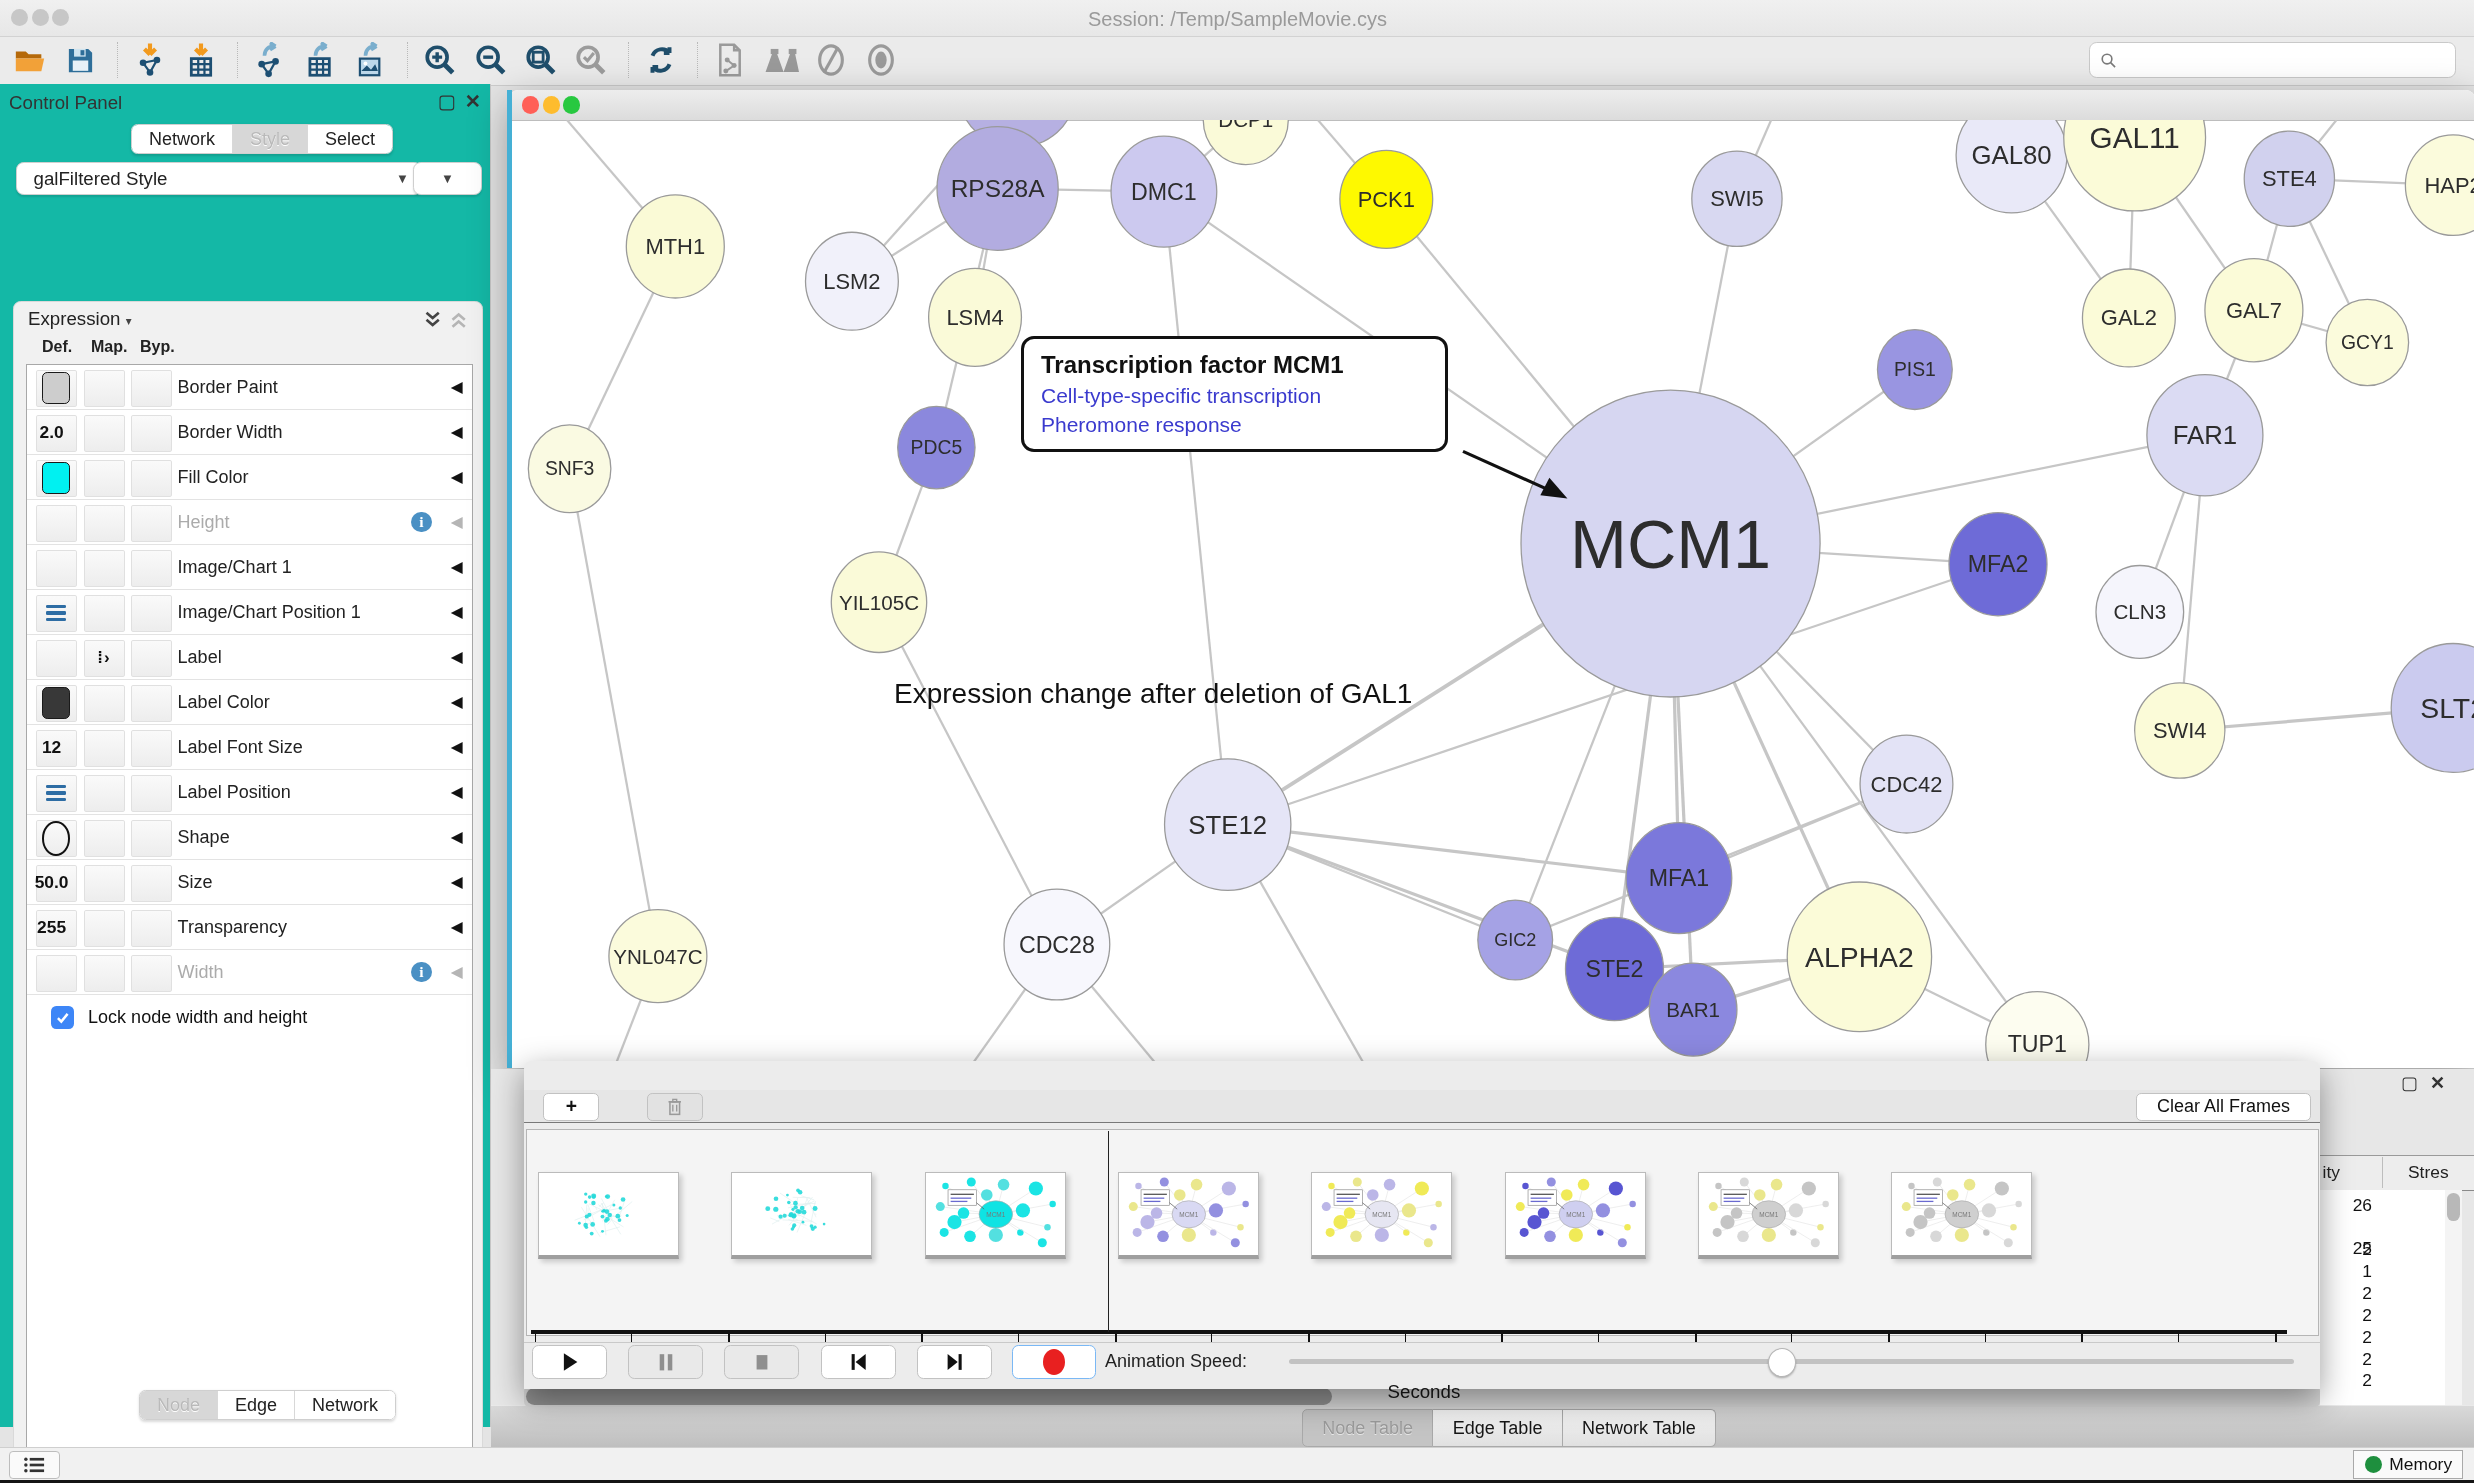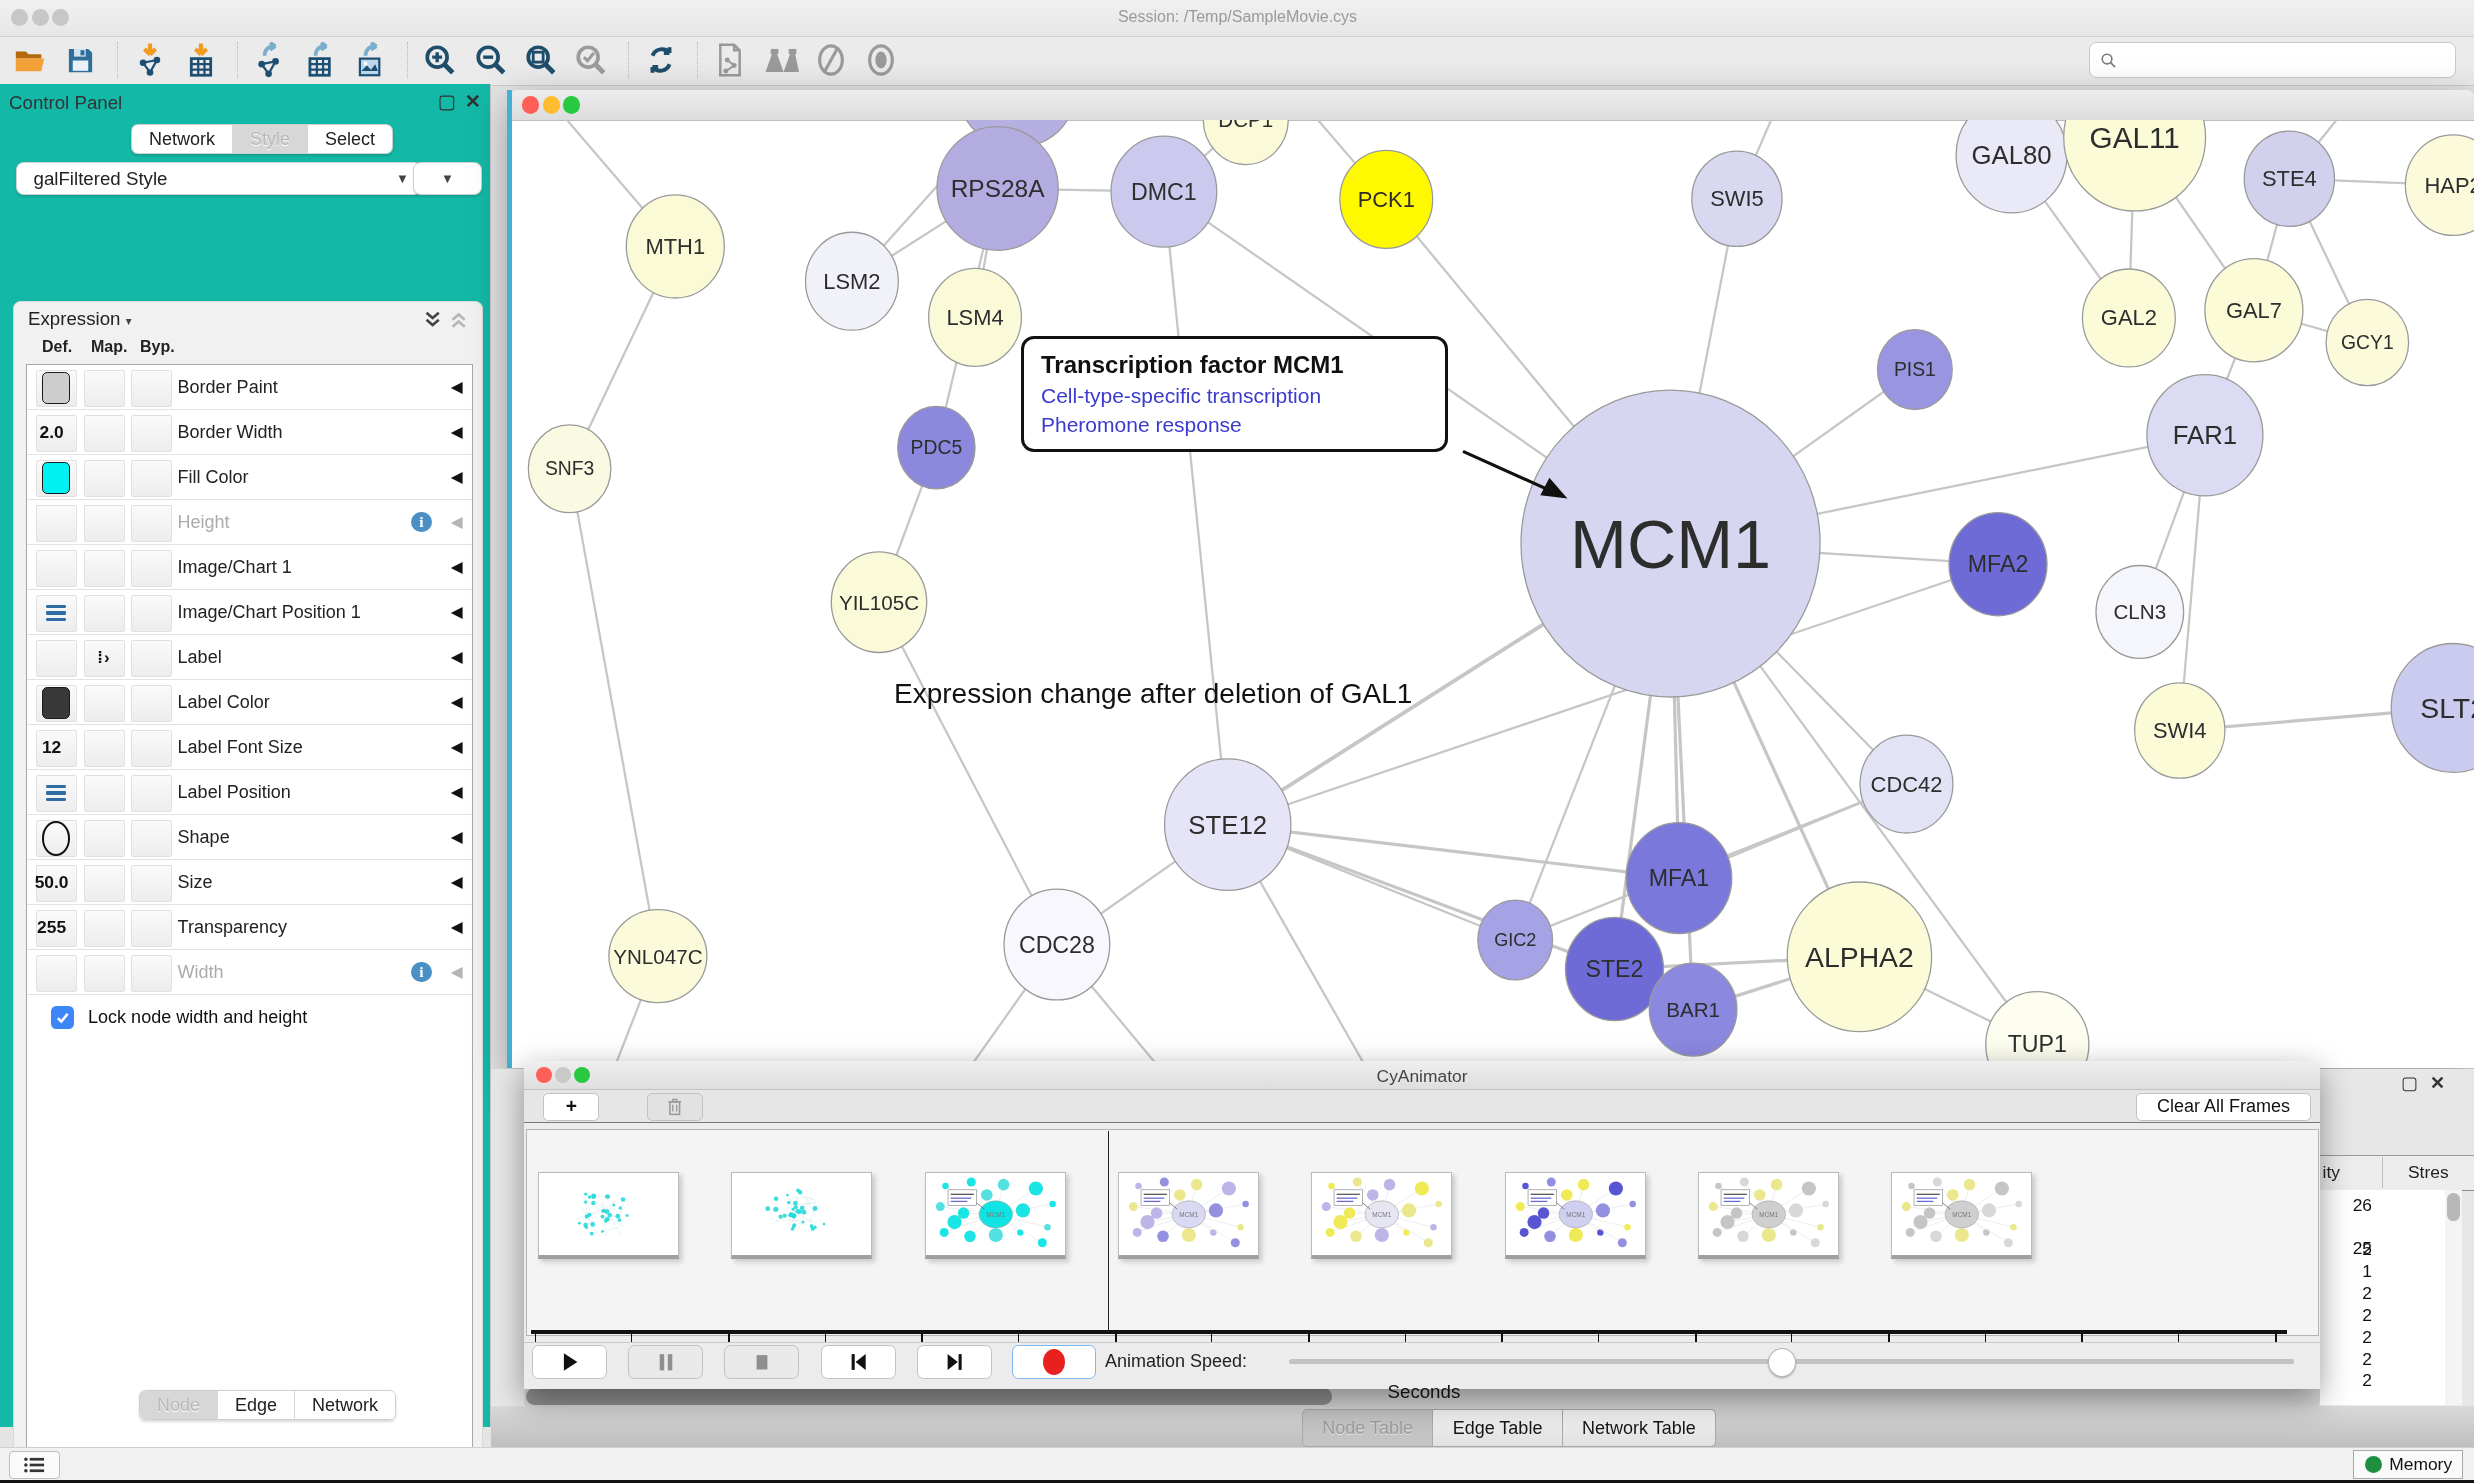--- a/index.html
+++ b/index.html
@@ -3,21 +3,21 @@
 <meta charset="utf-8">
 <style>
   html,body{margin:0;padding:0;background:#d0d0d0;}
   .root{position:relative;width:2475px;height:1484px;background:#e4e4e4;overflow:hidden;
         font-family:"Liberation Sans",sans-serif;color:#222;}
   .abs{position:absolute;}
   
   .titlebar{left:0;top:0;width:2475px;height:36px;background:linear-gradient(#f0f0f0,#e7e7e7);
             border-bottom:0.6px solid #d2d2d2;}
   .tl{position:absolute;top:9px;width:17.4px;height:17.4px;border-radius:50%;}
-  .title-text{position:absolute;top:7.7px;width:100%;text-align:center;font-size:16px;color:#9a9a9a;}
+  .title-text{position:absolute;top:7.7px;width:100%;text-align:center;font-size:20px;color:#9a9a9a;}
   .toolbar{left:0;top:37px;width:2475px;height:48px;background:#ebebeb;border-bottom:0.6px solid #cccccc;}
   .tbtn{position:absolute;top:3.9px;width:37px;height:39px;display:flex;align-items:center;justify-content:center;}
   .tsep{position:absolute;top:5.2px;width:0;height:36px;border-left:1.3px dotted #b9b9b9;}
   .searchbox{position:absolute;right:19.3px;top:5.2px;width:367px;height:36px;background:#ffffff;
              border:1.3px solid #c9c9c9;border-radius:7.7px;display:flex;align-items:center;padding-left:9px;box-sizing:border-box;}
   
   .cpanel{left:0;top:84px;width:490px;height:1343px;background:#14b8a6;border-right:1.3px solid #c6c6c6;}
   .cp-title{position:absolute;left:9px;top:7.7px;font-size:18.7px;color:#333;}
   .winbtn{position:absolute;top:6.4px;font-size:19.3px;color:#333;}
   .segmented{position:absolute;display:flex;border:0.6px solid #cfcfcf;border-radius:6.4px;overflow:hidden;
@@ -693,26 +693,20 @@
           <div class="btab last">Network Table</div>
         </div>
     </div>
   </div>
 
   <div class="abs hscroll">
       <div class="thumb"></div>
     </div>
 
   <div class="abs cywin">
-    <div class="cy-titlebar">
-      <span class="tl" style="left:11.6px;background:#ff5f57;"></span>
-      <span class="tl" style="left:31px;background:#c9c9c9;"></span>
-      <span class="tl" style="left:50px;background:#28c840;"></span>
-      <div class="cy-title">CyAnimator</div>
-    </div>
     <div class="cy-toolbar">
       <div class="cy-btn" style="left:19.3px;width:54px;font-weight:bold;">+</div>
       <div class="cy-btn disabled" style="left:123px;width:54px;">
         <svg width="15.5" height="19.3" viewBox="0 0 16 20">
           <rect x="3" y="5" width="10" height="13" fill="none" stroke="#9a9a9a" stroke-width="1.6"></rect>
           <line x1="1.5" y1="5" x2="14.5" y2="5" stroke="#9a9a9a" stroke-width="1.6"></line>
           <line x1="6" y1="8" x2="6" y2="15" stroke="#9a9a9a" stroke-width="1.4"></line>
           <line x1="10" y1="8" x2="10" y2="15" stroke="#9a9a9a" stroke-width="1.4"></line>
           <rect x="6" y="2.5" width="4" height="2.5" fill="none" stroke="#9a9a9a" stroke-width="1.4"></rect>
         </svg>

